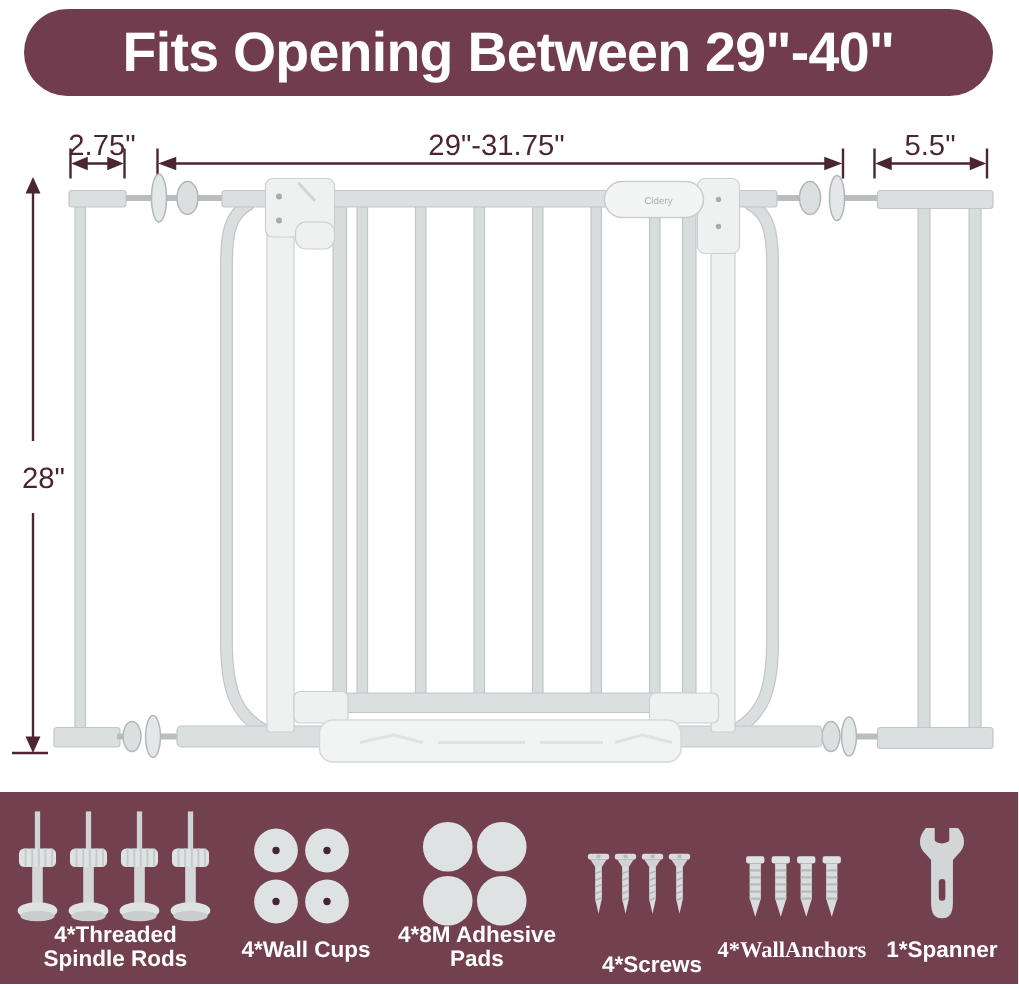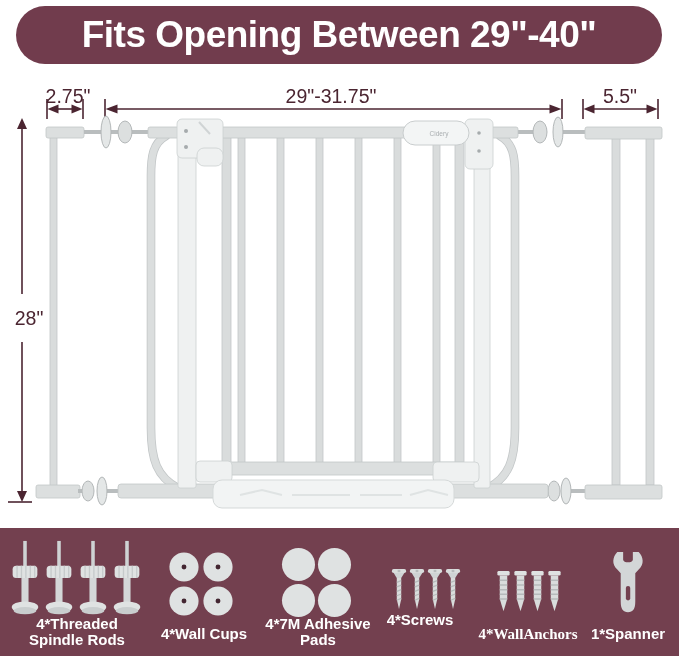--- a/index.html
+++ b/index.html
@@ -304,19 +304,19 @@
 
     <div class="icon-row" style="left:611px;top:23px;">
       <svg width="34" height="66" viewBox="0 0 34 68">
           <path fill="#d3d6d7" d="M6,1 L12,1 L12,9 C12,12.5 22,12.5 22,9 L22,1 L28,1 C33,6 34,14 28,19 L24.5,23 L24.5,52 C24.5,60 22,63 17,63 C12,63 9.5,60 9.5,52 L9.5,23 L6,19 C0,14 1,6 6,1 Z"></path>
           <rect x="14.8" y="36" width="4.5" height="15" rx="2.2" fill="#73404f"></rect>
         </svg>
     </div>
 
     <div class="acc-label" style="left:10px;top:88px;width:134px;">4*Threaded Spindle Rods</div>
     <div class="acc-label" style="left:145px;top:98px;width:118px;">4*Wall Cups</div>
-    <div class="acc-label" style="left:255px;top:88px;width:126px;">4*7M Adhesive Pads</div>
-    <div class="acc-label" style="left:372px;top:84px;width:96px;">4*Screws</div>
+    <div class="acc-label" style="left:255px;top:88px;width:126px;">4*8M Adhesive Pads</div>
+    <div class="acc-label" style="left:372px;top:108px;width:96px;text-align:right;">4*Screws</div>
     <div class="acc-label" style="left:458px;top:98px;width:140px;font-family:Liberation Serif, serif;">4*WallAnchors</div>
     <div class="acc-label" style="left:572px;top:98px;width:112px;">1*Spanner</div>
   </div>
 
 </div>
 
 </body></html>

